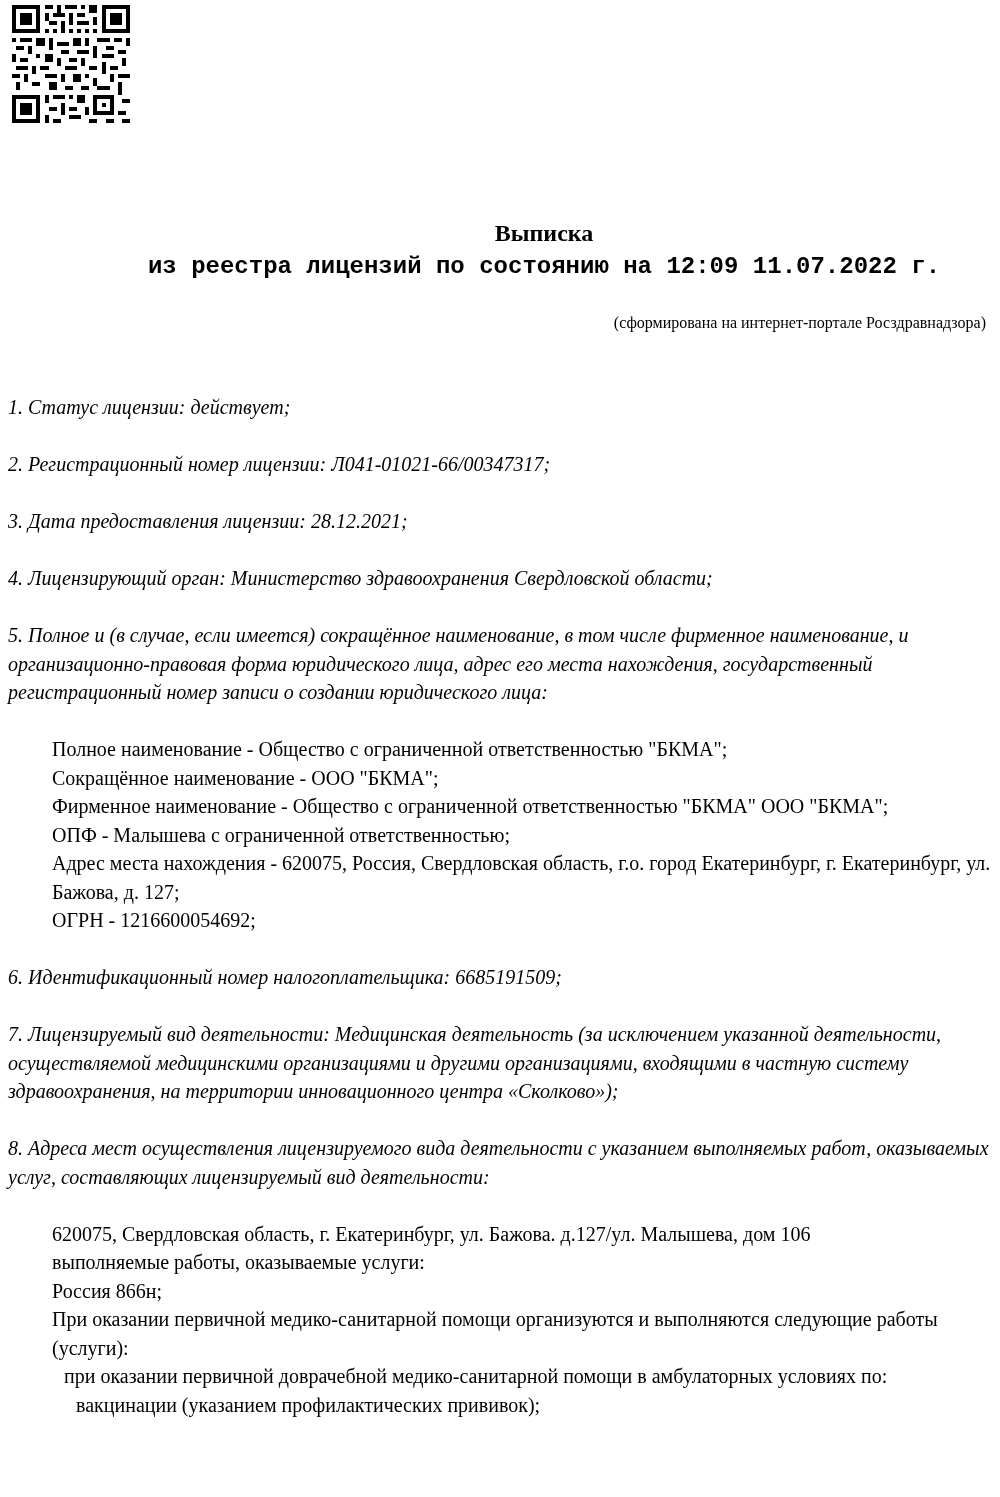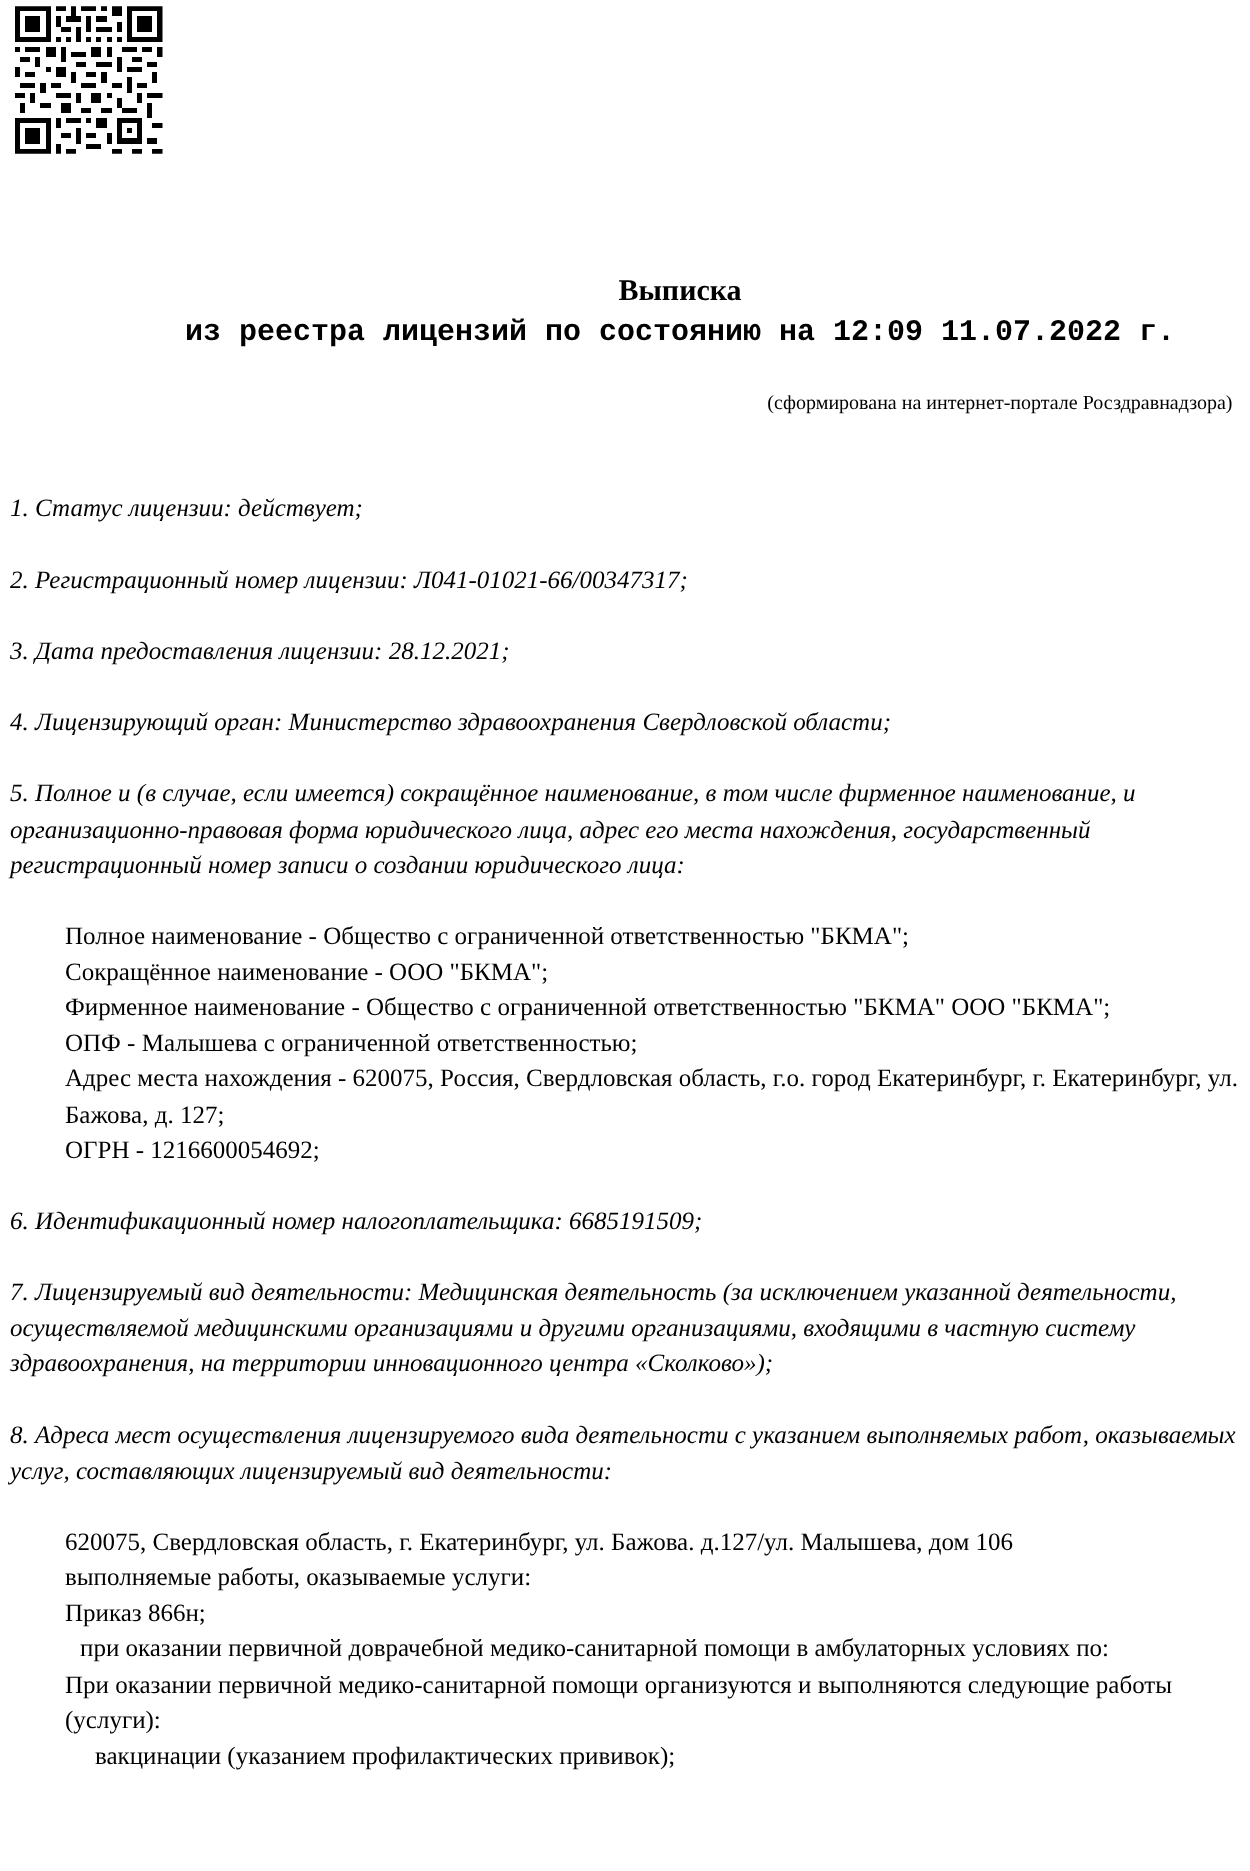--- a/index.html
+++ b/index.html
@@ -194,18 +194,18 @@
     <span class="line">ОГРН - 1216600054692;</span>
   </div>
 
   <p class="para">6. Идентификационный номер налогоплательщика: 6685191509;</p>
   <p class="para">7. Лицензируемый вид деятельности: Медицинская деятельность (за исключением указанной деятельности, осуществляемой медицинскими организациями и другими организациями, входящими в частную систему здравоохранения, на территории инновационного центра «Сколково»);</p>
   <p class="para">8. Адреса мест осуществления лицензируемого вида деятельности с указанием выполняемых работ, оказываемых услуг, составляющих лицензируемый вид деятельности:</p>
 
   <div class="block">
     <span class="line">620075, Свердловская область, г. Екатеринбург, ул. Бажова. д.127/ул. Малышева, дом 106</span>
     <span class="line">выполняемые работы, оказываемые услуги:</span>
-    <span class="line">Приказ 866н;</span>
+    <span class="line">Россия 866н;</span>
+    <span class="line">При оказании первичной медико-санитарной помощи организуются и выполняются следующие работы (услуги):</span>
     <span class="line indent1">при оказании первичной доврачебной медико-санитарной помощи в амбулаторных условиях по:</span>
-    <span class="line">При оказании первичной медико-санитарной помощи организуются и выполняются следующие работы (услуги):</span>
     <span class="line indent2">вакцинации (указанием профилактических прививок);</span>
   </div>
 </div>
 
 </body></html>

